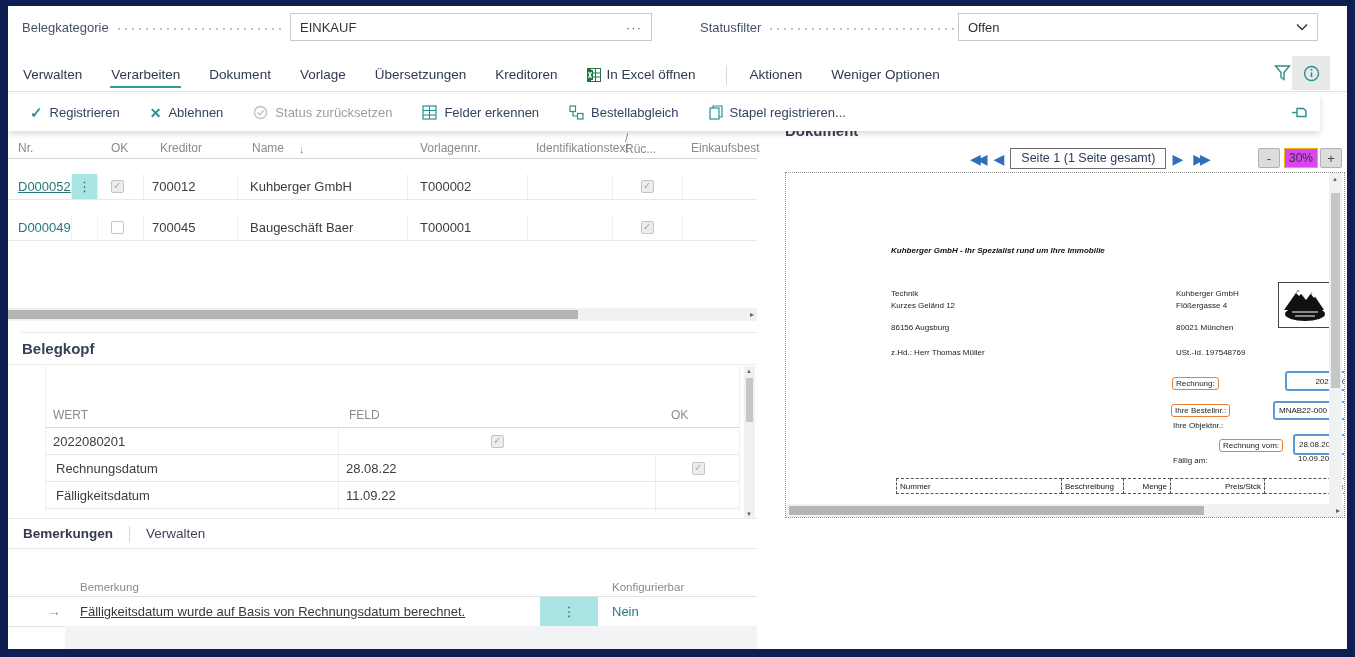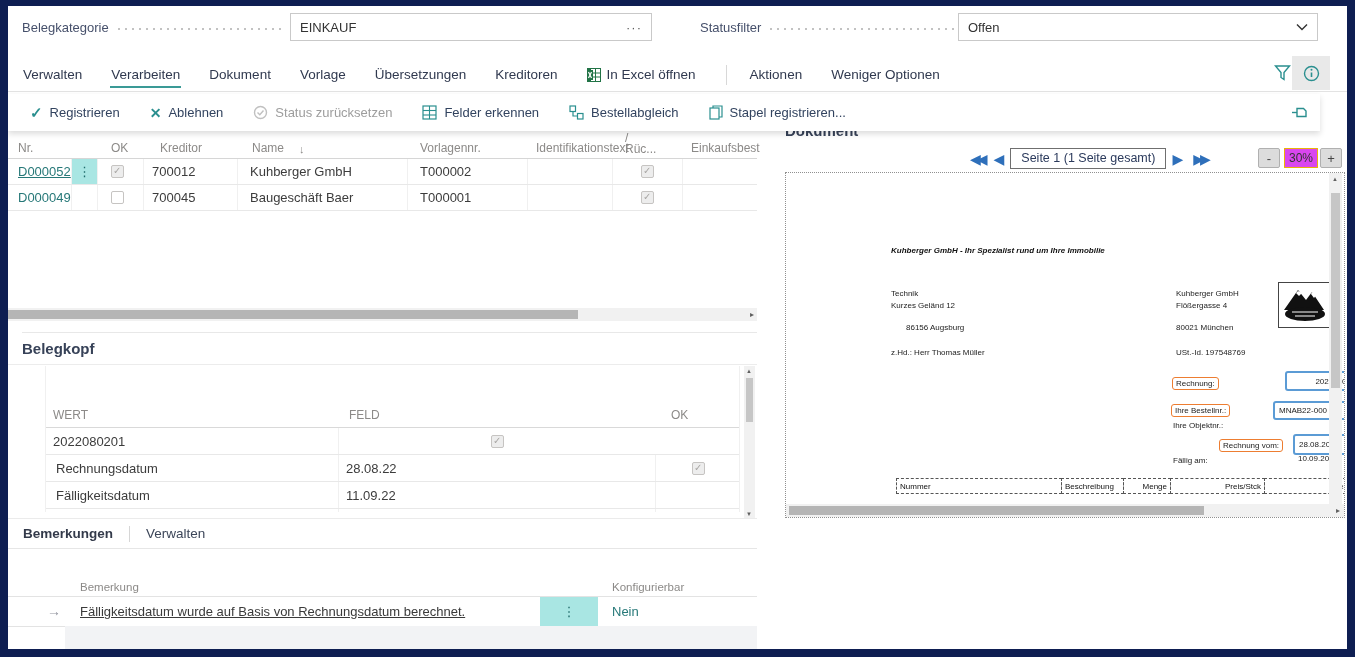--- a/index.html
+++ b/index.html
@@ -50,21 +50,21 @@
   .titem.disabled { color:#9d9d9d; cursor:default; }
   .tcheck { color:#2a8f8f; font-size:15px; font-weight:bold; }
   .tx { color:#2a8f8f; font-size:14px; font-weight:bold; }
   .pin { position:absolute; right:12px; top:10px; }
 
   
   .docs { position:absolute; left:0; top:127px; width:749px; z-index:1; }
   .dgrid { display:grid; grid-template-columns:64px 26px 46px 94px 170px 120px 85px 70px 74px; }
   .dhead { height:26px; border-bottom:1px solid #d6d6d6; }
   .dhead > div { color:#8c8a88; font-size:12px; display:flex; align-items:flex-end; padding-bottom:5px; }
-  .drow { height:26px; border-bottom:1px solid #e8e8e8; }
+  .drow { height:26px; border-bottom:1px solid #e8e8e8;margin-top:15px; }
   .drow > div { display:flex; align-items:center; border-right:1px solid #f0f0f0; overflow:hidden; }
   .drow > div:last-child { border-right:none; }
   a.doclink { color:#267878; text-decoration:none; cursor:pointer; }
   a.doclink.u { text-decoration:underline; }
   .dotscell { justify-content:center; }
   .dotscell.sel { background:#a9e6e3; }
   .vdots { color:#1f6b6b; font-size:13px; line-height:1; }
   .cb { width:13px; height:13px; border:1px solid #c6c4c2; border-radius:2px; background:#fff; display:inline-block; position:relative; flex:none; }
   .cb.checked { background:#ededed; }
   .cb.checked::after { content:"\2713"; position:absolute; left:1px; top:-1px; font-size:10px; color:#a9a7a5; }
@@ -379,21 +379,21 @@
   </div>
   <div class="zbtn" style="left:1250px;">-</div>
   <div class="zval">30%</div>
   <div class="zbtn" style="left:1312px;">+</div>
 
   <div class="viewer">
     <span class="inv inv-head" style="left:105px; top:73px;">Kuhberger GmbH - Ihr Spezialist rund um Ihre Immobilie</span>
 
     <span class="inv" style="left:105px; top:116px;">Technik</span>
     <span class="inv" style="left:105px; top:128px;">Kurzes Geländ 12</span>
-    <span class="inv" style="left:120px; top:150px;">86156 Augsburg</span>
+    <span class="inv" style="left:105px; top:150px;">86156 Augsburg</span>
     <span class="inv" style="left:105px; top:175px;">z.Hd.: Herr Thomas Müller</span>
 
     <span class="inv" style="left:390px; top:116px;">Kuhberger GmbH</span>
     <span class="inv" style="left:390px; top:128px;">Flößergasse 4</span>
     <span class="inv" style="left:390px; top:150px;">80021 München</span>
     <span class="inv" style="left:390px; top:175px;">USt.-Id. 197548769</span>
 
     <span class="abs" style="left:492px; top:109px;">
       <svg width="60" height="46" viewBox="0 0 60 46">
           <rect x="0.5" y="0.5" width="59" height="45" fill="#fff" stroke="#444" stroke-width="1"></rect>

